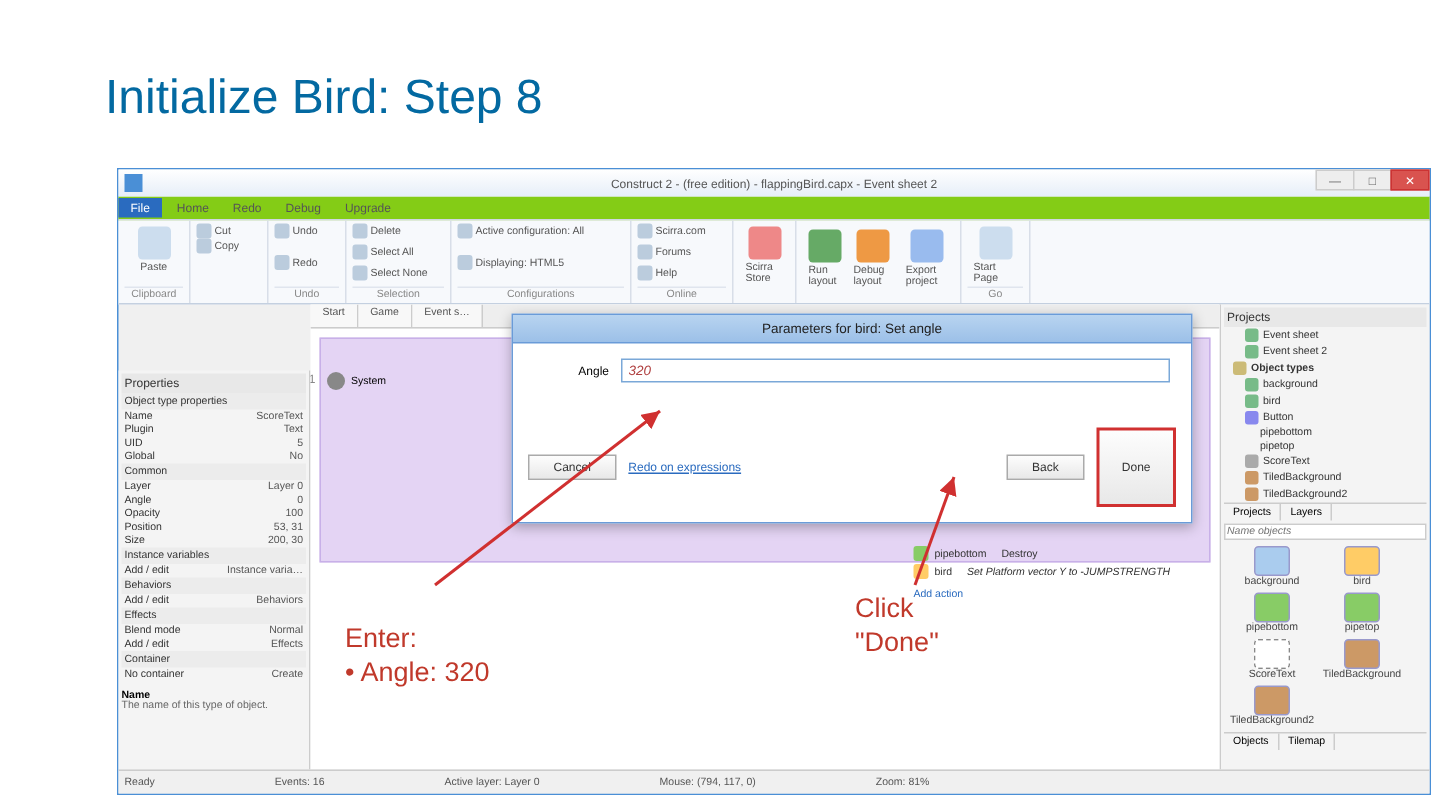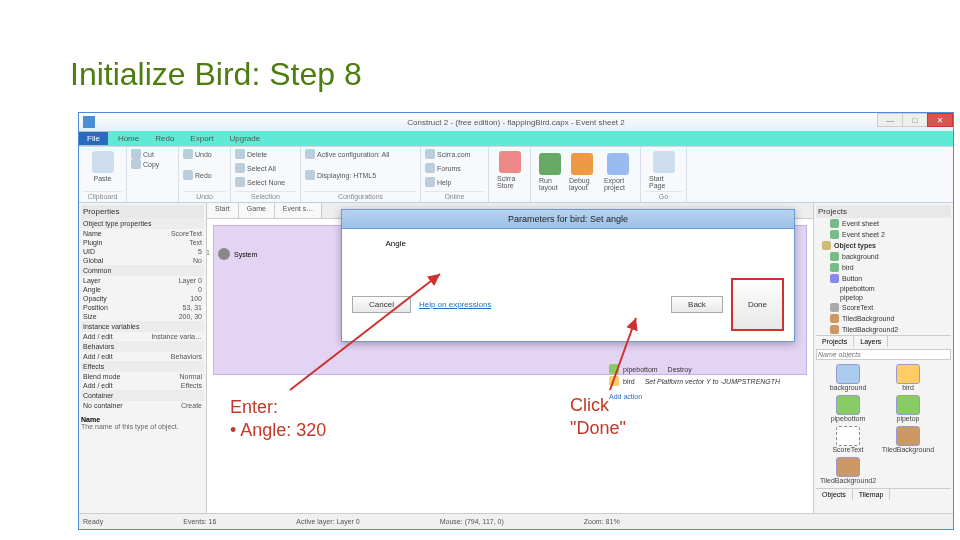--- a/index.html
+++ b/index.html
@@ -1,36 +1,36 @@
 <!DOCTYPE html>
 <html><head>
 <meta charset="utf-8">
 <style>
   * { box-sizing: border-box; margin: 0; padding: 0; font-family: "Segoe UI", Tahoma, sans-serif; }
   body { width: 960px; height: 540px; background: #fff; position: relative; overflow: hidden; }
-  .slide-title { position: absolute; left: 70px; top: 56px; font-size: 32px; font-weight: 400; color: #4d7c0f; }
+  .slide-title { position: absolute; left: 70px; top: 46px; font-size: 32px; font-weight: 400; color: #0369a1; }
   .app-window { position: absolute; left: 78px; top: 112px; width: 876px; height: 418px; border: 1px solid #4a8fd6; background: #f0f0f0; font-size: 8px; }
   .titlebar { height: 18px; background: linear-gradient(#fff,#e6eef8); display: flex; align-items: center; position: relative; }
   .app-icon { width: 12px; height: 12px; background: #4a8fd6; margin: 0 4px; }
   .title-text { position: absolute; left: 50%; transform: translateX(-50%); color: #555; font-size: 8px; }
   .win-btns { position: absolute; right: 0; top: 0; display: flex; }
   .win-btn { width: 26px; height: 14px; border: 1px solid #ccc; margin-left: -1px; display: flex; align-items:center; justify-content:center; font-size:8px; color:#666; background:#eee;}
   .win-close { background: #d9534f; color: #fff; border-color:#c33; }
-  .menubar { height: 16px; background:#5eead4; display:flex; align-items:center; border-bottom:1px solid #d0d7e2; }
+  .menubar { height: 16px; background:#84cc16; display:flex; align-items:center; border-bottom:1px solid #d0d7e2; }
   .menu-file { background:#2a6bbf; color:#fff; padding:2px 8px; font-size:8px; margin-right:2px;}
   .menu-tab { padding:18px 8px; font-size:8px; color:#555; }
   .ribbon { height: 56px; background:#f7f9fc; border-bottom:1px solid #c4d0e0; display:flex; }
   .ribbon-group { border-right:1px solid #d8dee8; padding:2px 4px; display:flex; flex-direction:column; justify-content:space-between; }
   .ribbon-item { display:flex; align-items:center; gap:2px; font-size:7px; color:#555; white-space:nowrap; }
   .ribbon-icon { width:10px; height:10px; background:#bcd; border-radius:2px; }
   .ribbon-big { width:22px; height:22px; background:#cde; border-radius:3px; margin:0 auto 2px; }
   .ribbon-col { display:flex; flex-direction:column; align-items:center; padding:2px 4px; font-size:7px; color:#555;}
   .ribbon-label { text-align:center; font-size:7px; color:#888; border-top:1px solid #e0e5ee; padding-top:1px;}
   .main { display:flex; height: 310px; }
-  .left-panel { width: 128px; background:#f4f4f4; border-right:1px solid #ccc; padding:2px; overflow:hidden; }
+  .left-panel { width: 128px; background:#f4f4f4; border-right:1px solid #ccc; padding:2px; overflow:hidden;margin-top:44px; }
   .panel-header { background:#e8e8e8; font-size:8px; padding:2px; color:#333; }
   .prop-row { display:flex; justify-content:space-between; font-size:7px; padding:1px 2px; color:#333; }
   .prop-key { color:#333; }
   .prop-val { color:#555; }
   .prop-section { font-size:7px; padding:2px; color:#333; background:#ececec;}
   .center { flex:1; background:#fff; position:relative; overflow:hidden; }
   .tabs { height:16px; display:flex; background:#eee; border-bottom:1px solid #ccc; font-size:7px;}
   .tab { padding:2px 8px; border-right:1px solid #ccc; background:#f8f8f8; color:#555;}
   .event-block { margin:6px; background:#e4d4f4; border:1px solid #c8b0e8; height:150px; padding:4px; font-size:7px; position:relative;}
   .evt-num { position:absolute; left:-12px; top:22px; font-size:8px; color:#888;}
@@ -58,21 +58,21 @@
   .field-row { display:flex; align-items:center; gap:8px; margin-bottom:14px;}
   .field-label { font-size:8px; color:#000; width:50px; text-align:right;}
   .field-input { flex:1; border:1px solid #7aa8d8; padding:2px 4px; font-size:9px; font-style:italic; color:#b04040;}
   .dlg-buttons { display:flex; gap:8px; padding:6px 10px 10px; align-items:center;}
   .dlg-btn { border:1px solid #aaa; background:linear-gradient(#fdfdfd,#e8e8e8); padding:3px 16px; font-size:8px; color:#333; cursor:pointer;}
   .dlg-link { color:#2a6bbf; text-decoration:underline; font-size:8px; cursor:pointer;}
   .dlg-spacer { flex:1;}
   .done-highlight { border:2px solid #d03030 !important; padding:20px 15px;}
   
   .anno { position:absolute; color:#c0392b; font-size:18px; line-height:1.3;}
-  .anno-enter { left:230px; top:396px;}
+  .anno-enter { left:230px; top:414px;}
   .anno-click { left:570px; top:394px; text-align:left;}
   svg.arrow-line { position:absolute; pointer-events:none; }
 </style>
 </head>
 <body>
 
 <div class="slide-title">Initialize Bird: Step 8</div>
 
 <div class="app-window">
   <div class="titlebar">
@@ -81,21 +81,21 @@
     <div class="win-btns">
       <div class="win-btn">—</div>
       <div class="win-btn">□</div>
       <div class="win-btn win-close">✕</div>
     </div>
   </div>
   <div class="menubar">
     <div class="menu-file">File</div>
     <div class="menu-tab">Home</div>
     <div class="menu-tab">Redo</div>
-    <div class="menu-tab">Export</div>
+    <div class="menu-tab">Debug</div>
     <div class="menu-tab">Upgrade</div>
   </div>
   <div class="ribbon">
     <div class="ribbon-group" style="width:48px">
       <div class="ribbon-col">
           <div class="ribbon-big"></div>
           <span>Paste</span>
         </div>
       <div class="ribbon-label">Clipboard</div>
     </div>
@@ -365,25 +365,26 @@
         <div class="subtab">Tilemap</div>
       </div>
     </div>
   </div>
 
   <div class="dialog">
     <div class="dlg-title">Parameters for bird: Set angle</div>
     <div class="dlg-body">
       <div class="field-row">
         <div class="field-label">Angle</div>
+        <input class="field-input" value="320" style="">
       </div>
     </div>
     <div class="dlg-buttons">
       <div class="dlg-btn">Cancel</div>
-      <div class="dlg-link">Help on expressions</div>
+      <div class="dlg-link">Redo on expressions</div>
       <div class="dlg-spacer"></div>
       <div class="dlg-btn">Back</div>
       <div class="dlg-btn done-highlight">Done</div>
     </div>
   </div>
 
   <div class="statusbar">
     <div class="sb-cell">Ready</div>
     <div class="sb-cell">Events: 16</div>
     <div class="sb-cell">Active layer: Layer 0</div>

